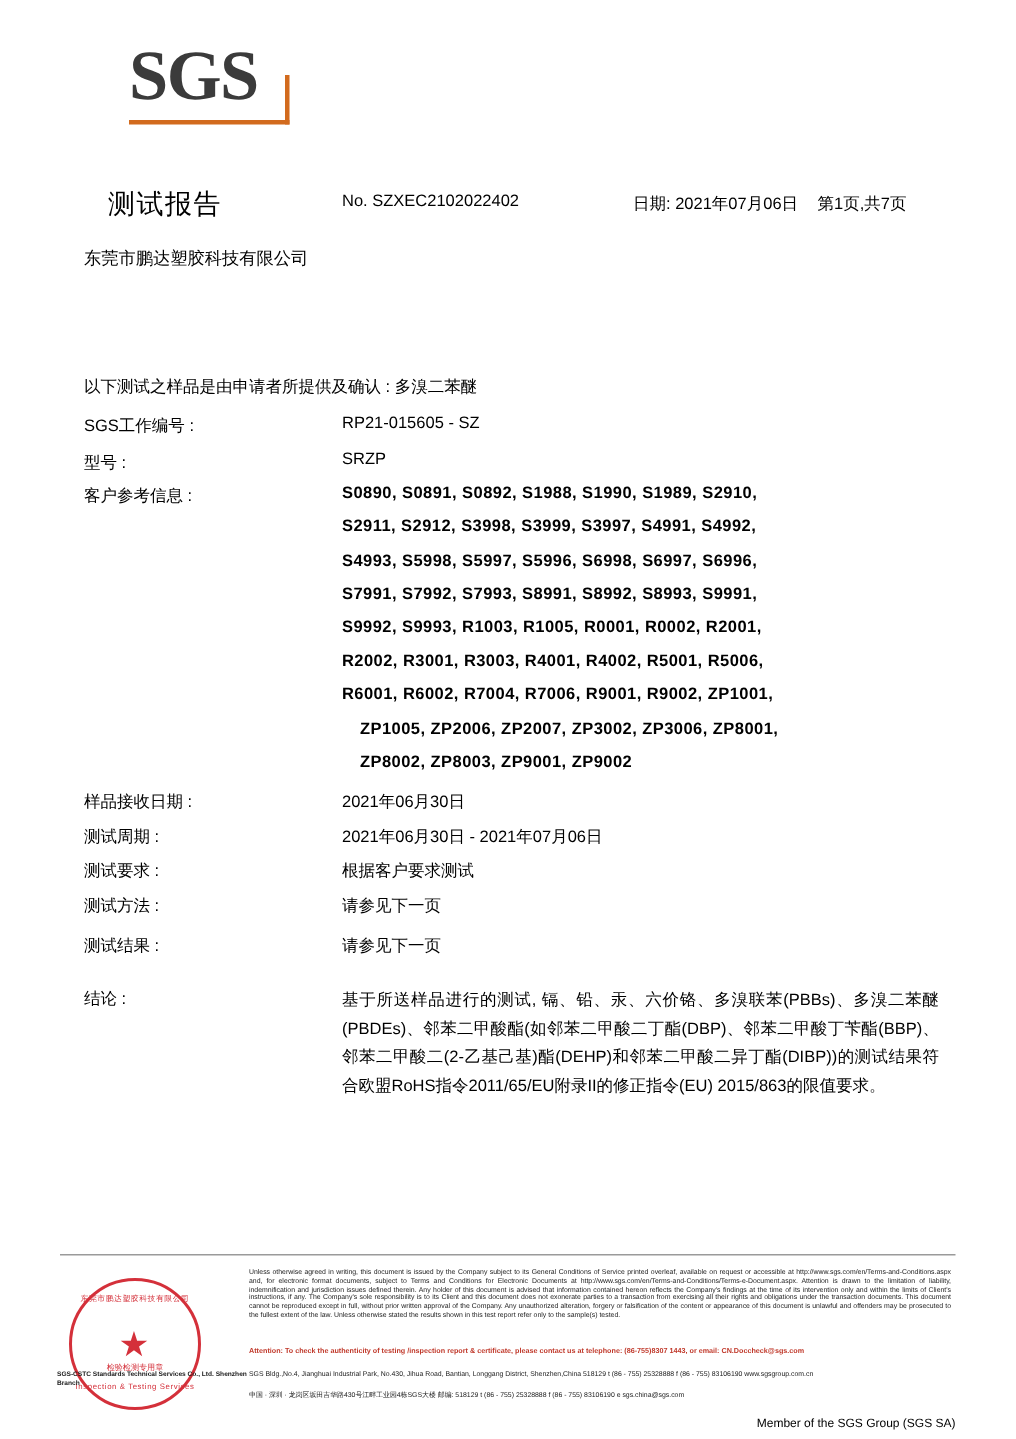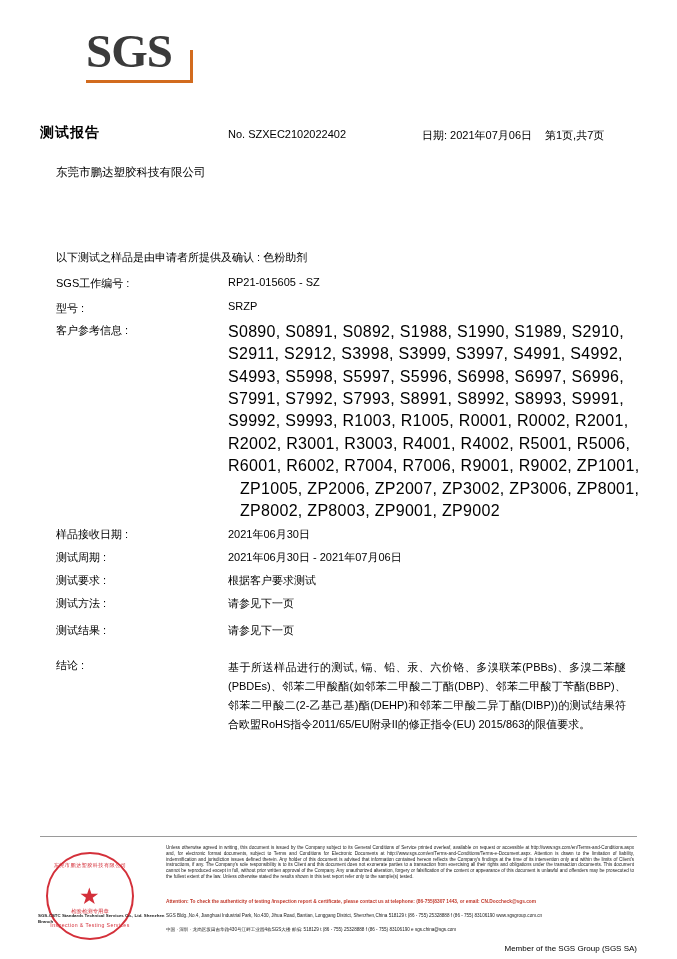--- a/index.html
+++ b/index.html
@@ -54,24 +54,24 @@
     position: absolute;
     left: 104px;
     top: 22px;
     width: 3px;
     height: 33px;
     background: #d26b1e;
   }
 
   .report-title {
     position: absolute;
-    left: 40px;
+    left: 72px;
     top: 124px;
-    font-size: 14px;
-    font-weight: bold;
+    font-size: 18px;
+    font-weight: normal;
     letter-spacing: 1px;
   }
   .report-no {
     position: absolute;
     left: 228px;
     top: 128px;
     font-size: 11px;
   }
   .report-date {
     position: absolute;
@@ -110,23 +110,24 @@
   }
   .field-value {
     position: absolute;
     left: 228px;
     font-size: 11px;
     white-space: nowrap;
   }
   .cust-line {
     position: absolute;
     left: 228px;
-    font-size: 16px;
+    font-size: 11px;
     white-space: nowrap;
     letter-spacing: 0.3px;
+    font-weight: bold;
   }
   .cust-indent {
     left: 240px;
     text-align: center;
   }
 
   .concl-text {
     position: absolute;
     left: 228px;
     top: 601px;
@@ -246,21 +247,21 @@
     <div class="logo-bar"></div>
   </div>
 
   <div class="report-title">测试报告</div>
   <div class="report-no">No. SZXEC2102022402</div>
   <div class="report-date">日期: 2021年07月06日</div>
   <div class="report-page">第1页,共7页</div>
 
   <div class="company-line company-1">东莞市鹏达塑胶科技有限公司</div>
 
-  <div class="intro-line">以下测试之样品是由申请者所提供及确认 : 色粉助剂</div>
+  <div class="intro-line">以下测试之样品是由申请者所提供及确认 : 多溴二苯醚</div>
 
   <div class="field-label" style="top:276px">SGS工作编号 :</div>
   <div class="field-value" style="top:276px">RP21-015605 - SZ</div>
 
   <div class="field-label" style="top:301px">型号 :</div>
   <div class="field-value" style="top:300px">SRZP</div>
 
   <div class="field-label" style="top:323px">客户参考信息 :</div>
   <div class="cust-line" style="top:323px">S0890, S0891, S0892, S1988, S1990, S1989, S2910,</div>
   <div class="cust-line" style="top:345px">S2911, S2912, S3998, S3999, S3997, S4991, S4992,</div>

